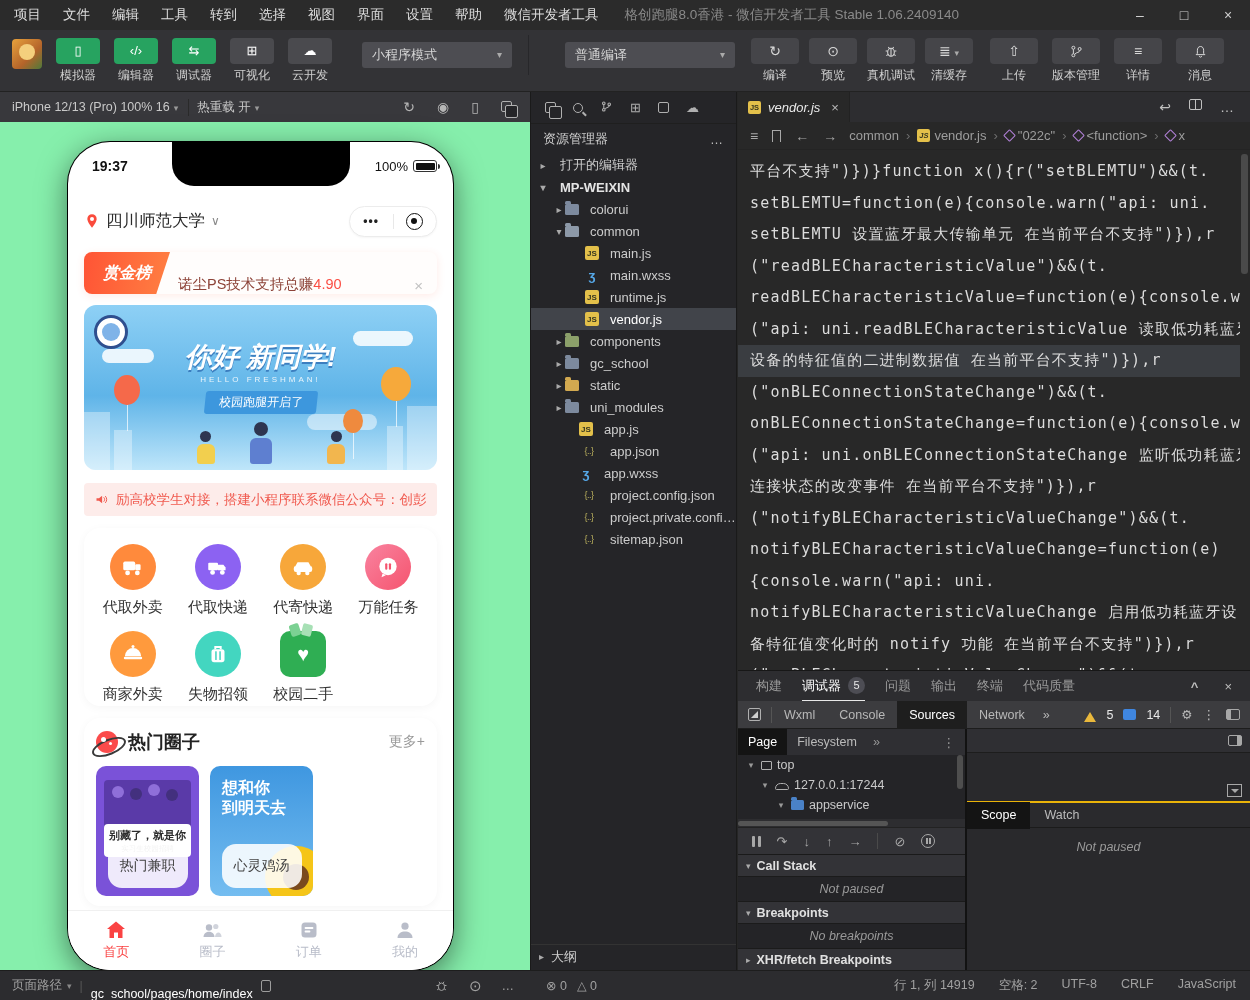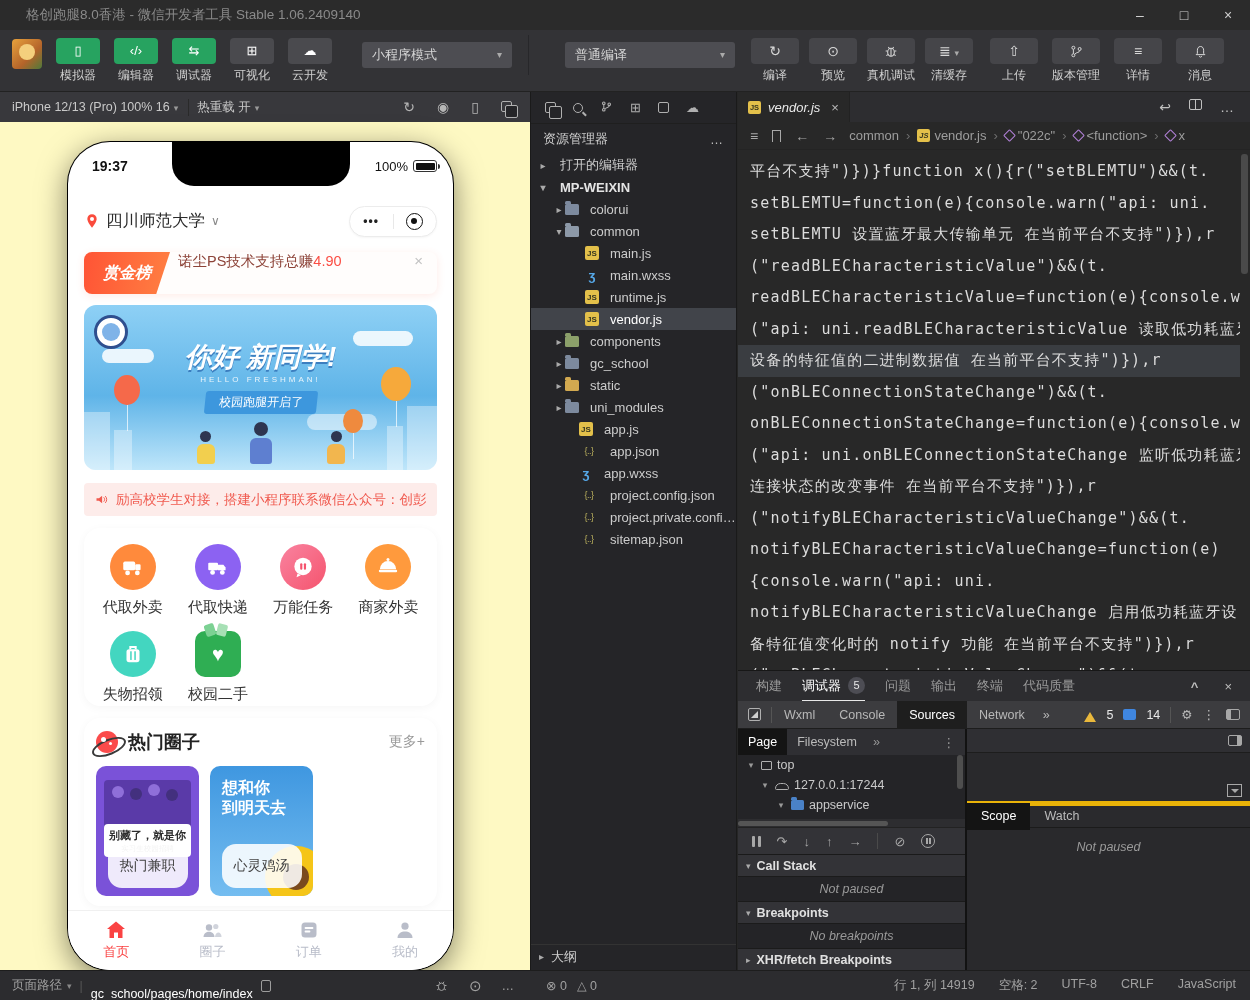--- a/index.html
+++ b/index.html
@@ -36,21 +36,21 @@
   #dd-compile { width:170px; margin-left:26px; }
   .vsep { width:1px; height:40px; background:#27272a; margin:0 10px 12px 16px; }
   .actbtns { display:flex; gap:10px; margin-left:16px; }
   .actbtn { text-align:center; }
   .actbtn .ibox { min-width:48px; height:26px; padding:0 8px; margin:0 auto; border-radius:4px;
     background:#454549; color:#d8d8d8; font-size:14px; line-height:26px; }
   .actbtn .lb { font-size:12px; color:#cfcfcf; margin-top:3px; white-space:nowrap; }
   .rightacts { margin-left:auto; display:flex; gap:14px; padding-right:26px; }
 
   
-  #simulator { position:absolute; left:0; top:92px; width:530px; height:878px; background:#fef9c3; }
+  #simulator { position:absolute; left:0; top:92px; width:530px; height:878px; background:#86efac; }
   #simbar { height:30px; background:#38383c; display:flex; align-items:center; color:#c9c9c9;
     font-size:12.5px; }
   #simbar .devsel { padding:0 10px 0 12px; }
   #simbar .hot { padding:0 8px; border-left:1px solid #2a2a2a; }
   #simbar .caret { font-size:9px; color:#999; margin-left:4px; }
   #simbar .icons { margin-left:auto; display:flex; gap:22px; padding-right:18px; color:#b5b5b5;
     font-size:14px; }
 
   
   #phone { position:absolute; left:68px; top:50px; width:385px; height:828px; background:#fff;
@@ -73,21 +73,21 @@
   .p-loc .caret { color:#888; font-size:12px; margin-left:6px; }
   .capsule { margin-left:auto; width:88px; height:31px; border:1px solid #ececec; border-radius:16px;
     background:#fff; display:flex; align-items:center; justify-content:space-around;
     box-shadow:0 1px 2px rgba(0,0,0,.04); position:relative; }
   .capsule::before { content:""; position:absolute; left:50%; top:7px; bottom:7px; width:1px; background:#e8e8e8; }
   .capsule .dots { letter-spacing:1px; color:#222; font-size:12px; font-weight:bold; }
   .target { width:17px; height:17px; border:1.6px solid #111; border-radius:50%; position:relative; }
   .target::after { content:""; position:absolute; left:50%; top:50%; width:6px; height:6px;
     transform:translate(-50%,-50%); border-radius:50%; background:#111; }
   .p-bounty { position:absolute; top:110px; left:16px; right:16px; height:42px; background:#fffdfc;
-    border-radius:8px; box-shadow:0 2px 8px rgba(255,90,60,.12); display:flex; align-items:flex-start;
+    border-radius:8px; box-shadow:0 2px 8px rgba(255,90,60,.12); display:flex; align-items:flex-end;
     overflow:hidden; }
   .bounty-badge { width:86px; height:42px; background:linear-gradient(100deg,#ff5435,#ff8042);
     clip-path:polygon(0 0, 100% 0, 84% 100%, 0 100%); color:#fff; font-weight:bold; font-style:italic;
     font-size:16px; line-height:42px; text-align:center; }
   .bounty-text { font-size:14.5px; color:#8d4338; margin-left:8px; }
   .bounty-amt { color:#fb4e44; }
   .bounty-x { margin-left:auto; margin-right:14px; color:#c2c2c2; font-size:15px; }
   
   .p-hero { position:absolute; top:163px; left:16px; right:16px; height:165px; border-radius:12px;
     overflow:hidden; background:linear-gradient(180deg,#8ed0f5 0%,#5fb4e8 55%,#bfe6fa 100%); }
@@ -317,21 +317,21 @@
     font-style:italic; color:#9a9a9a; border-bottom:1px solid #1b1b1b; background:#242427; }
   .dbg-right { flex:1; background:#29292c; position:relative; }
   .dr-topbar { height:24px; background:#2f2f33; border-bottom:1px solid #1d1d1d; display:flex;
     align-items:center; justify-content:flex-end; padding-right:8px; }
   .ico-dock { width:14px; height:11px; border:1.3px solid #a8a8a8; border-radius:2px; position:relative; }
   .ico-dock::after { content:""; position:absolute; left:0; top:0; bottom:0; width:4px; background:#a8a8a8; }
   .dr-mid { height:48px; position:relative; background:#29292c; }
   .ico-dropbox { position:absolute; right:8px; bottom:4px; width:15px; height:13px;
     border:1.3px solid #a8a8a8; display:flex; align-items:center; justify-content:center; }
   .ico-dropbox::after { content:""; border:4px solid transparent; border-top-color:#a8a8a8; margin-top:4px; }
-  .scope-tabs { height:27px; background:#2a2a2d; border-top:5px solid #eab308; border-bottom:1px solid #1b1b1b;
+  .scope-tabs { height:27px; background:#2a2a2d; border-top:2px solid #eab308; border-bottom:1px solid #1b1b1b;
     display:flex; align-items:center; font-size:12.5px; }
   .scope-tab { padding:0 14px; height:27px; line-height:27px; color:#bbb; }
   .scope-tab.active { background:#141414; color:#fff; }
   .dr-notpaused { text-align:center; font-style:italic; color:#9a9a9a; font-size:12.5px; padding-top:12px; }
   .dbg-vscroll { position:absolute; right:0; top:26px; width:6px; height:60px; background:transparent; }
   .dbg-vscroll .thumb { width:6px; height:34px; background:#4e4e4e; border-radius:3px; }
 
   
   #statusbar { position:absolute; left:0; top:970px; width:1250px; height:30px; background:#2c2c2f;
     border-top:1px solid #1d1d1d; display:flex; align-items:center; color:#a0a0a0; font-size:12.5px; }
@@ -344,20 +344,34 @@
   .sb-lefticons { margin-left:auto; display:flex; gap:20px; align-items:center; padding-right:16px; }
   .sb-problems { display:flex; gap:10px; padding-left:16px; align-items:center; }
   .sb-right { margin-left:auto; display:flex; gap:24px; padding-right:14px; white-space:nowrap; }
 </style>
 </head>
 <body>
 
 <div id="app">
 
   <header id="titlebar">
+    <div class="menus">
+
+    <span class="menu">项目</span>
+        <span class="menu">文件</span>
+        <span class="menu">编辑</span>
+        <span class="menu">工具</span>
+        <span class="menu">转到</span>
+        <span class="menu">选择</span>
+        <span class="menu">视图</span>
+        <span class="menu">界面</span>
+        <span class="menu">设置</span>
+        <span class="menu">帮助</span>
+        <span class="menu">微信开发者工具</span>
+      </div>
     <div class="wintitle">格创跑腿8.0香港 - 微信开发者工具 Stable 1.06.2409140</div>
     <div class="wincontrols">
       <span>–</span>
       <span>□</span>
       <span>×</span>
     </div>
   </header>
 
   <div id="toolbar">
     <div class="avatar"></div>
@@ -551,20 +565,31 @@
             <svg viewBox="0 0 24 24">
                 <rect x="3" y="8" width="9" height="7" rx="1" fill="#fff"></rect>
                 <path d="M12 10 H17 L19 12.5 V15 H12 Z" fill="#fff"></path>
                 <circle cx="7" cy="17" r="2.2" fill="#fff"></circle>
                 <circle cx="16" cy="17" r="2.2" fill="#fff"></circle>
               </svg>
           </div>
           <div class="svc-lb">代取快递</div>
         </div>
         <div class="svc">
+          <div class="svc-ic s3">
+            <svg viewBox="0 0 24 24">
+                <path d="M5 11 L7 7.5 H17 L19 11 Z" fill="#fff"></path>
+                <rect x="3.5" y="11" width="17" height="5.5" rx="2" fill="#fff"></rect>
+                <circle cx="8" cy="17.5" r="2" fill="#fff"></circle>
+                <circle cx="16" cy="17.5" r="2" fill="#fff"></circle>
+              </svg>
+          </div>
+          <div class="svc-lb">代寄快递</div>
+        </div>
+        <div class="svc">
           <div class="svc-ic s4">
             <svg viewBox="0 0 24 24">
                 <circle cx="12" cy="11.5" r="8" fill="#fff"></circle>
                 <path d="M7 18 L6 21.5 L10 19.5 Z" fill="#fff"></path>
                 <rect x="9.4" y="8.5" width="2" height="6" rx="1" fill="#f5546e"></rect>
                 <rect x="12.8" y="8.5" width="2" height="6" rx="1" fill="#f5546e"></rect>
               </svg>
           </div>
           <div class="svc-lb">万能任务</div>
         </div>

